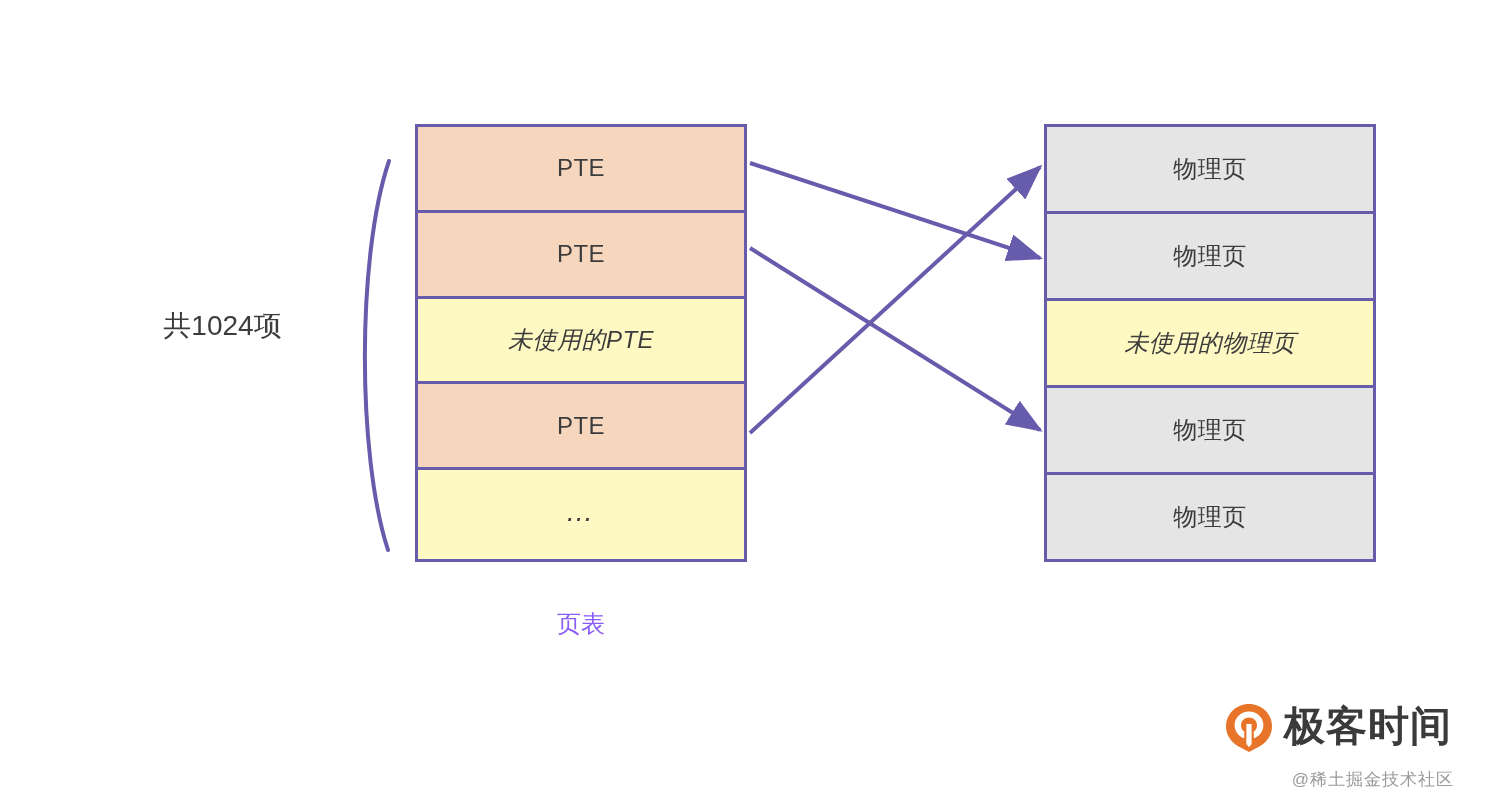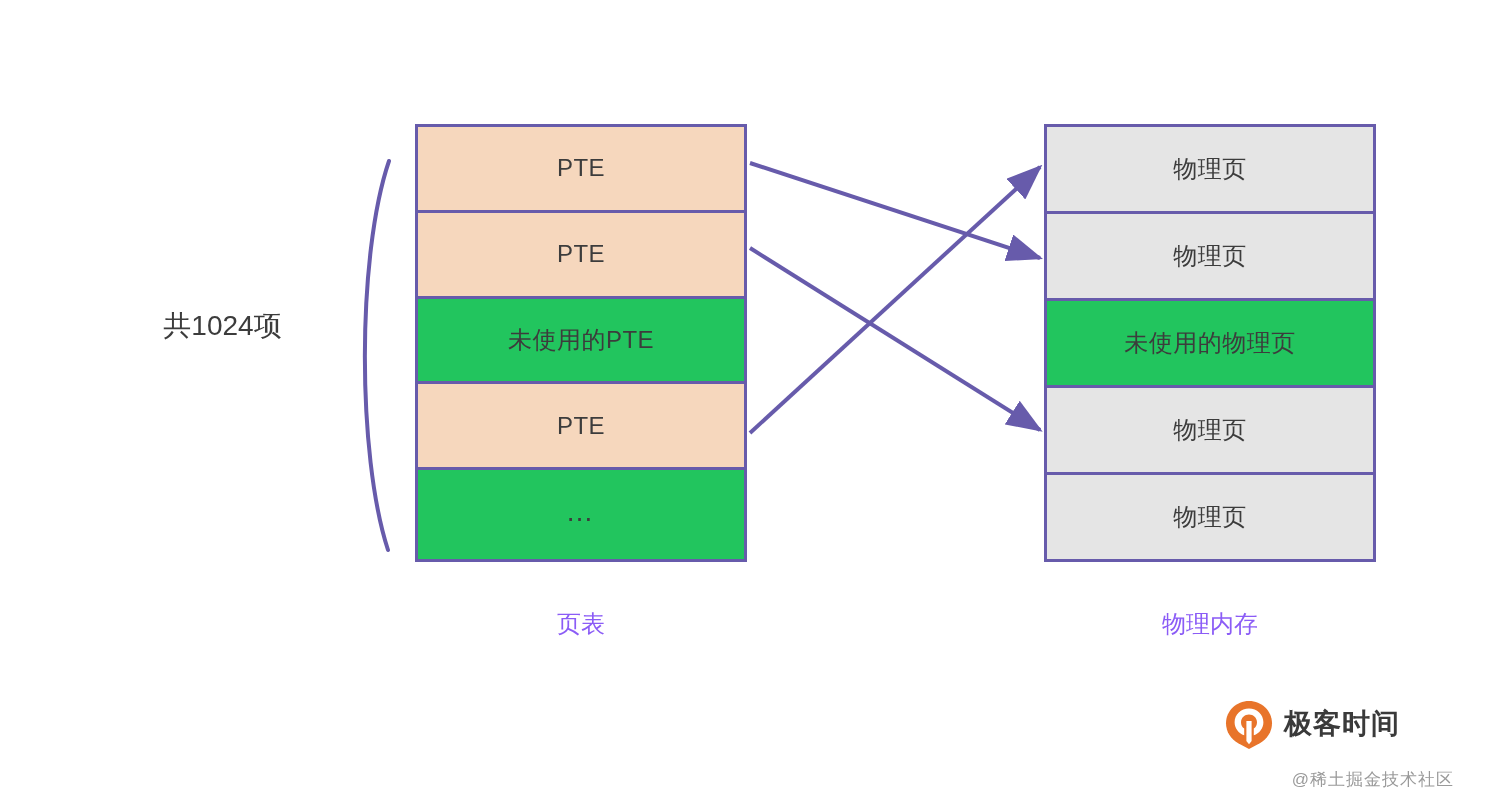--- a/index.html
+++ b/index.html
@@ -50,21 +50,21 @@
     align-items: center;
     justify-content: center;
     font-size: 24px;
     letter-spacing: 0.5px;
     color: #3c3c3c;
     border-bottom: 3px solid #675bab;
   }
   .row:last-child { border-bottom: none; }
   .row.fill-orange { background: #f6d7bd; }
   .row.fill-purple { background: #e5e5e5; }
-  .row.fill-white  { background: #22c55e; }
+  .row.fill-white  { background: #fef9c3; font-style: italic; }
   .row.ellipsis {
     font-size: 28px;
     letter-spacing: 3px;
     padding-bottom: 6px;
   }
 
   
   .caption {
     position: absolute;
     font-size: 24px;
@@ -116,21 +116,21 @@
   }
   #wm-brand {
     position: absolute;
     left: 0; top: 0;
     display: flex;
     align-items: center;
     gap: 10px;
   }
   #wm-logo { width: 50px; height: 50px; }
   #wm-brand-text {
-    font-size: 28px;
+    font-size: 41px;
     font-weight: bold;
     color: #3a3a3a;
     letter-spacing: 1px;
     white-space: nowrap;
   }
   #wm-handle {
     position: absolute;
     right: 0;
     bottom: 0;
     font-size: 17px;
@@ -176,21 +176,20 @@
       <span>未使用的物理页</span>
     </div>
     <div class="row fill-purple">
       <span>物理页</span>
     </div>
     <div class="row fill-purple">
       <span>物理页</span>
     </div>
   </div>
 
-  <div class="caption" id="phys-table-caption">物理内存</div>
 
   <div id="brace-note">
     <div>共1024项</div>
   </div>
 
   <svg id="overlay" viewBox="0 0 1512 803">
     <defs>
       <marker id="arrowhead" markerWidth="9" markerHeight="7" refX="8.2" refY="3.5" orient="auto" markerUnits="strokeWidth">
         <polygon points="0 0, 9 3.5, 0 7" fill="#675bab"></polygon>
       </marker>

